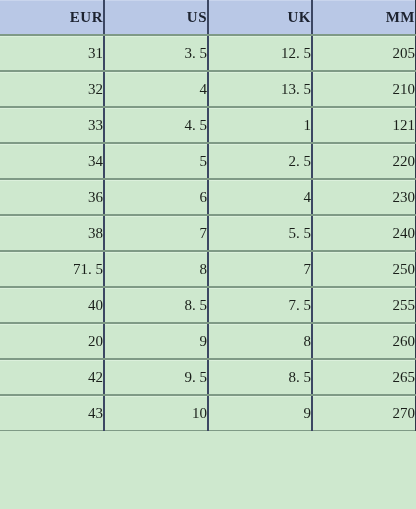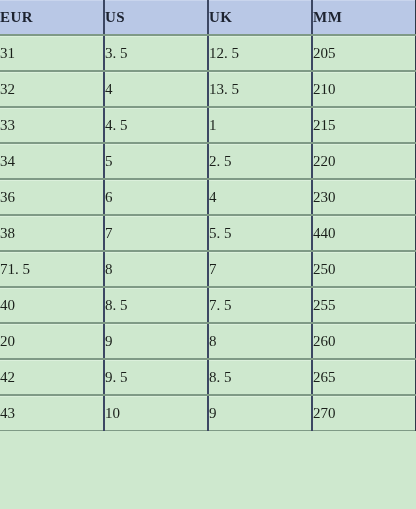--- a/index.html
+++ b/index.html
@@ -27,39 +27,39 @@
   #size-table col.col-mm  { width: 104px; }
 
   
   #size-table thead th {
     height: 34px;
     background: #b9c8e6;
     color: #1d2330;
     font-size: 15px;
     font-weight: 700;
     letter-spacing: 0.5px;
-    text-align: left;
+    text-align: right;
     vertical-align: middle;
     padding: 0;
     border-right: 2px solid #3c4763;
     border-bottom: 2px solid #7f9a86;
     box-shadow: inset 0 1px 0 #c9d5ed;
   }
   #size-table thead th:last-child {
     border-right: 2px solid #2e3748;
   }
 
   
   #size-table tbody td {
     height: 34px;
     background: #cee8ce;
     color: #1a1f1a;
     font-size: 15px;
     font-weight: 400;
-    text-align: left;
+    text-align: right;
     vertical-align: middle;
     padding: 0;
     border-right: 2px solid #3c4763;
     border-bottom: 2px solid #7f9a86;
     box-shadow: inset 0 1px 0 #dcf0dc;
     white-space: pre;
   }
   #size-table tbody td:last-child {
     border-right: 2px solid #2e3748;
   }
@@ -95,39 +95,39 @@
       <tr>
         <td>32</td>
         <td>4</td>
         <td>13. 5</td>
         <td>210</td>
       </tr>
       <tr>
         <td>33</td>
         <td>4. 5</td>
         <td>1</td>
-        <td>215</td>
+        <td>121</td>
       </tr>
       <tr>
         <td>34</td>
         <td>5</td>
         <td>2. 5</td>
         <td>220</td>
       </tr>
       <tr>
         <td>36</td>
         <td>6</td>
         <td>4</td>
         <td>230</td>
       </tr>
       <tr>
         <td>38</td>
         <td>7</td>
         <td>5. 5</td>
-        <td>440</td>
+        <td>240</td>
       </tr>
       <tr>
         <td>71. 5</td>
         <td>8</td>
         <td>7</td>
         <td>250</td>
       </tr>
       <tr>
         <td>40</td>
         <td>8. 5</td>

